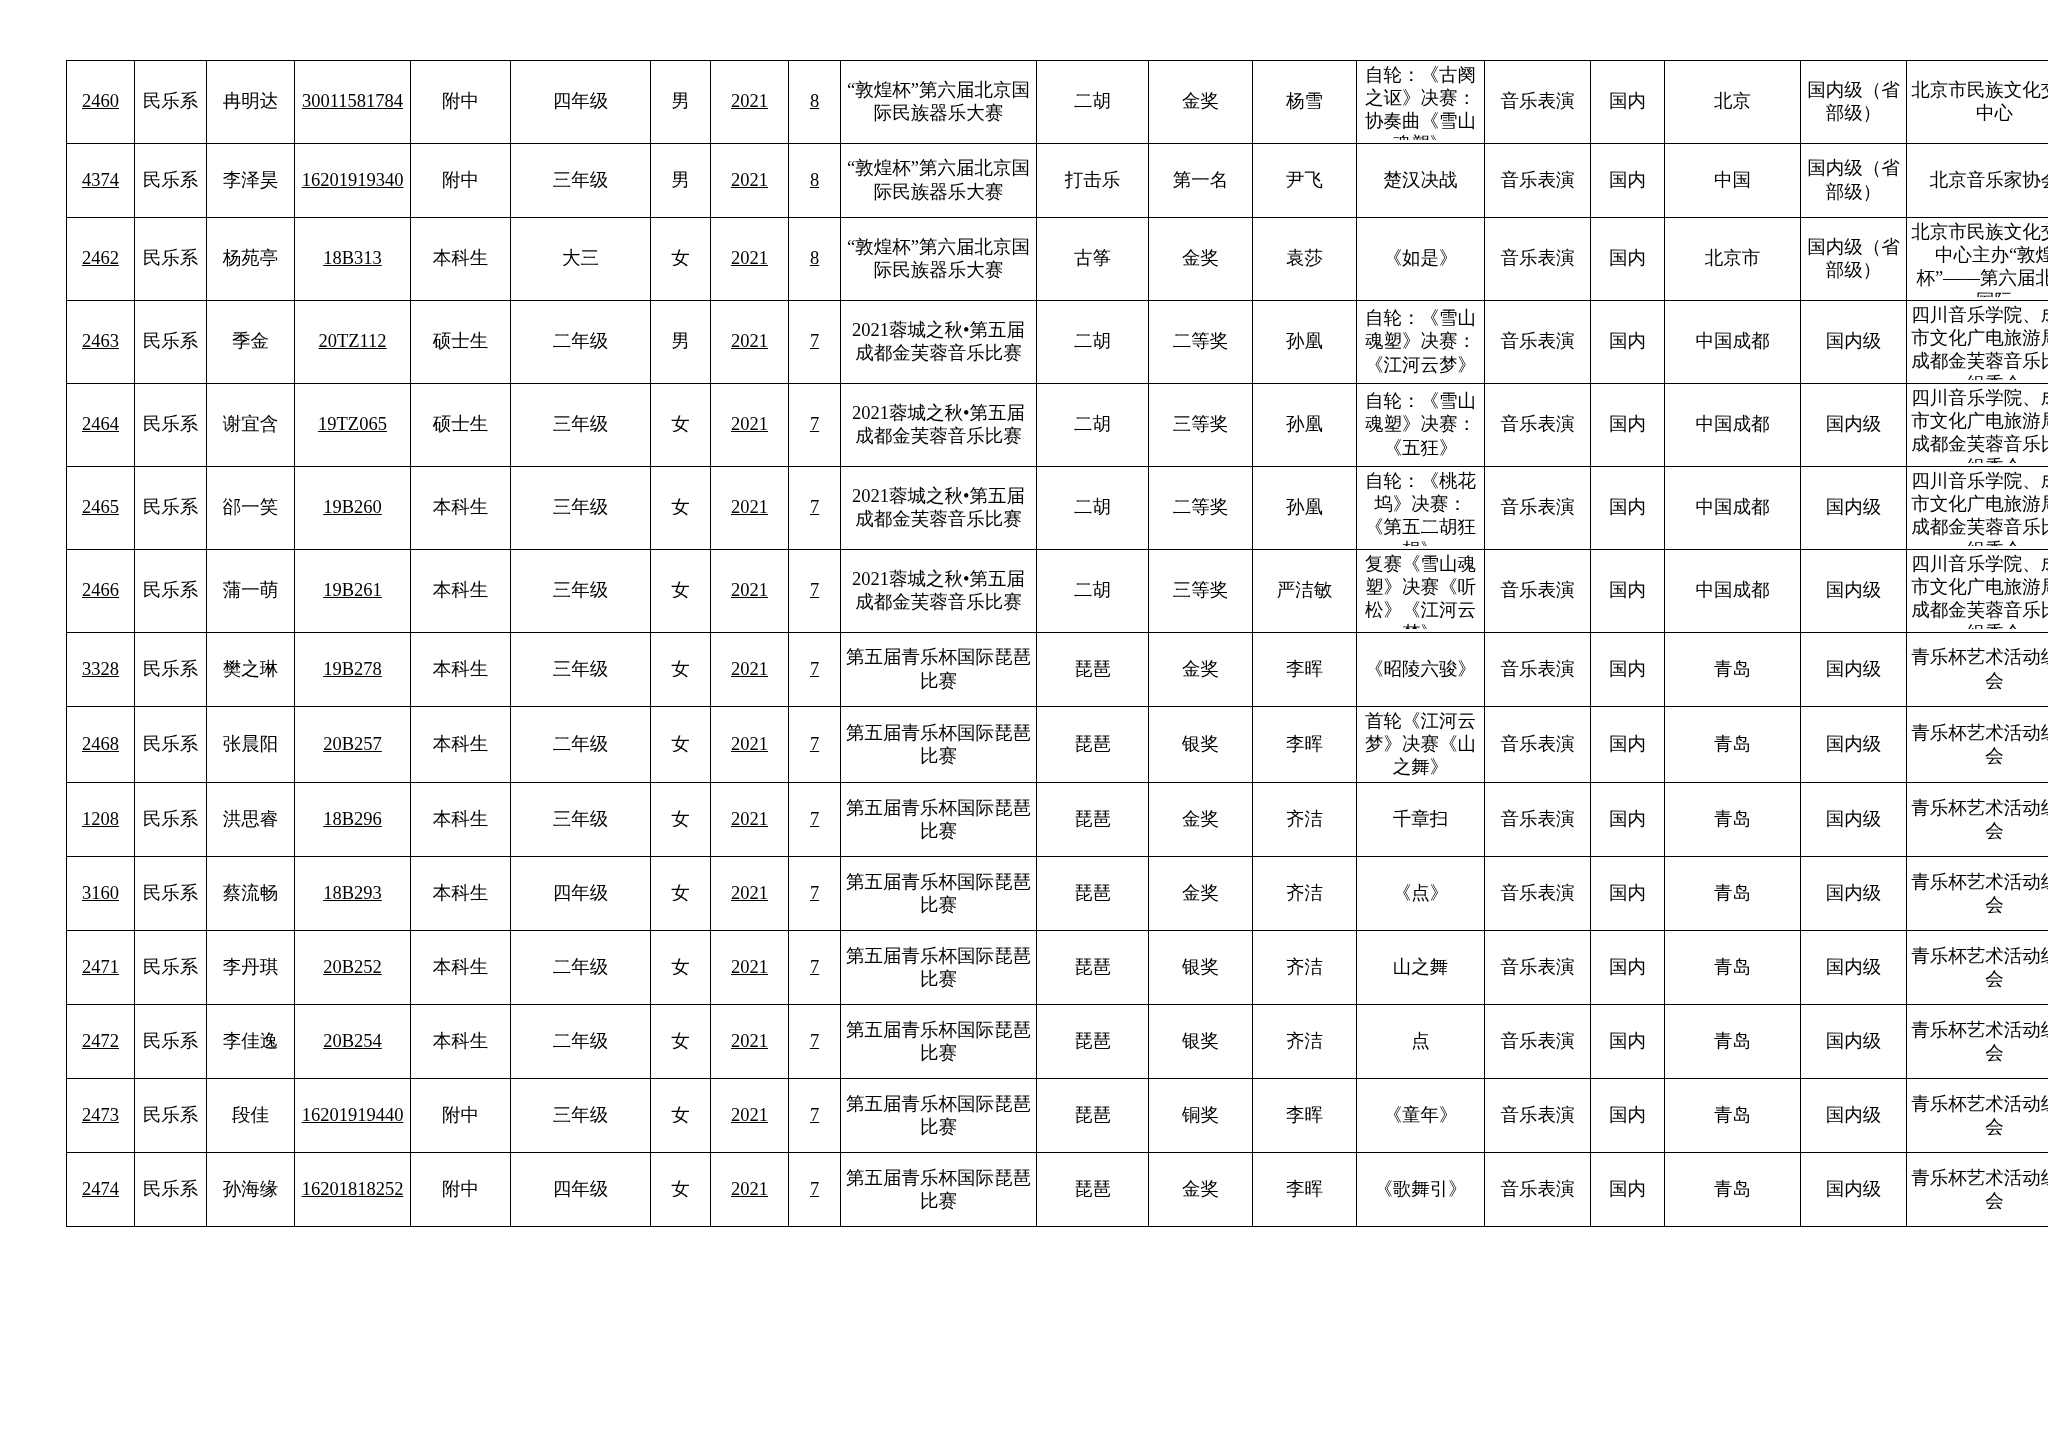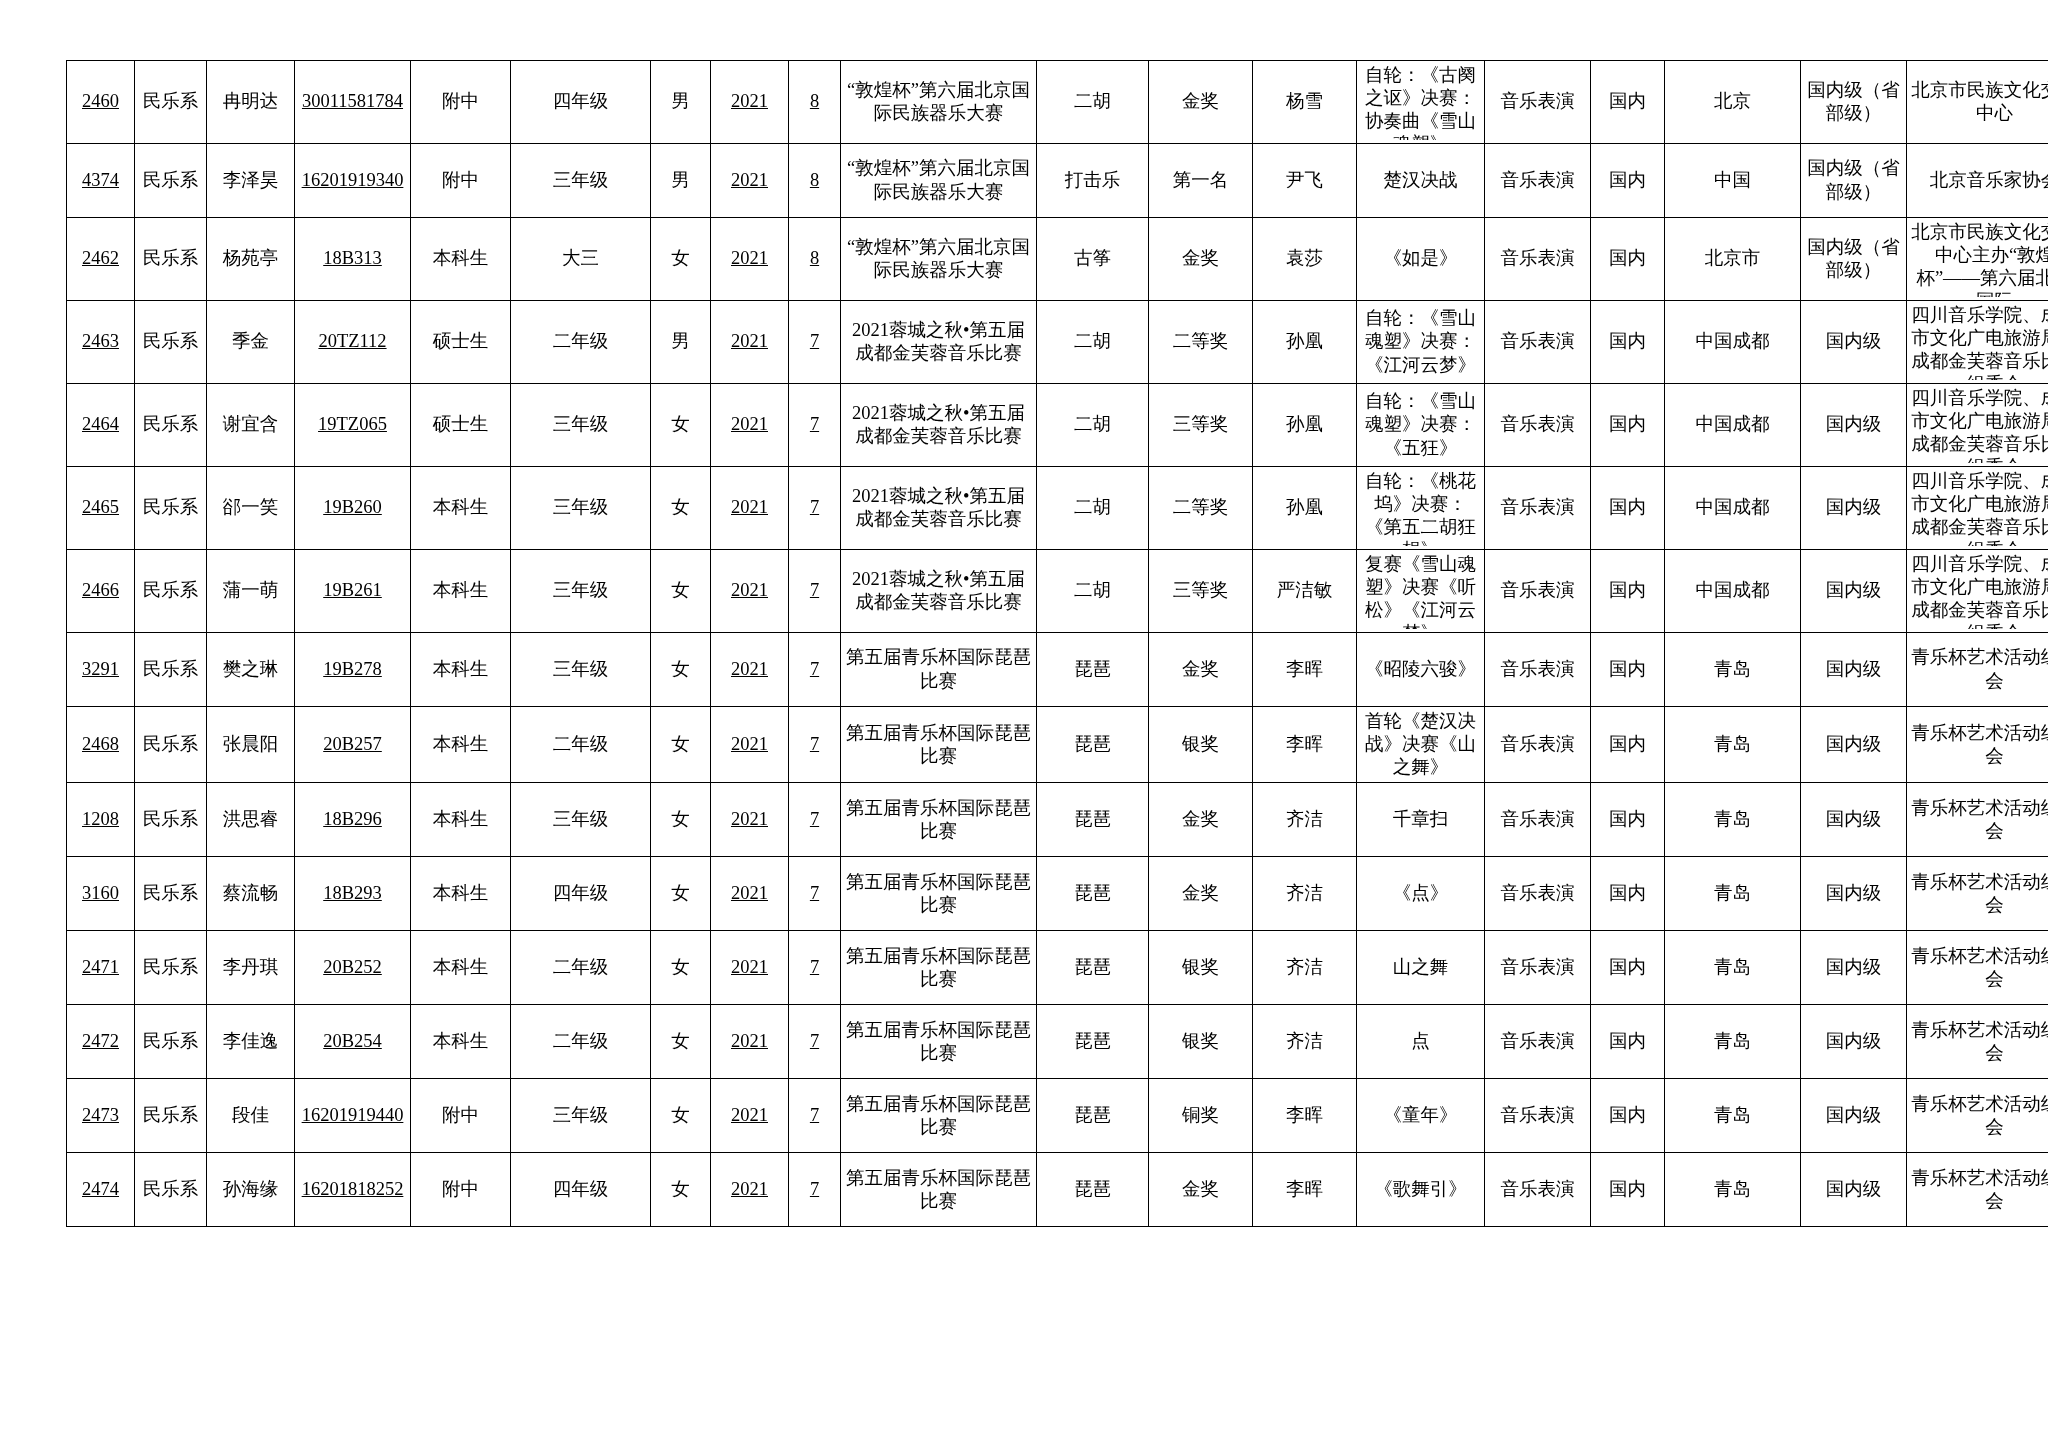--- a/index.html
+++ b/index.html
@@ -504,21 +504,21 @@
           </td>
           <td>
             <span class="clip">国内级</span>
           </td>
           <td>
             <span class="clip-tall">四川音乐学院、成都市文化广电旅游局、成都金芙蓉音乐比赛组委会</span>
           </td>
         </tr>
         <tr style="height: 74px;">
           <td class="num">
-            <span class="clip">3291</span>
+            <span class="clip">3328</span>
           </td>
           <td>
             <span class="clip">民乐系</span>
           </td>
           <td>
             <span class="clip">樊之琳</span>
           </td>
           <td class="num">
             <span class="clip">19B278</span>
           </td>
@@ -602,21 +602,21 @@
           <td>
             <span class="clip">琵琶</span>
           </td>
           <td>
             <span class="clip">银奖</span>
           </td>
           <td>
             <span class="clip">李晖</span>
           </td>
           <td>
-            <span class="clip-tall">首轮《楚汉决战》决赛《山之舞》</span>
+            <span class="clip-tall">首轮《江河云梦》决赛《山之舞》</span>
           </td>
           <td>
             <span class="clip">音乐表演</span>
           </td>
           <td>
             <span class="clip">国内</span>
           </td>
           <td>
             <span class="clip">青岛</span>
           </td>

